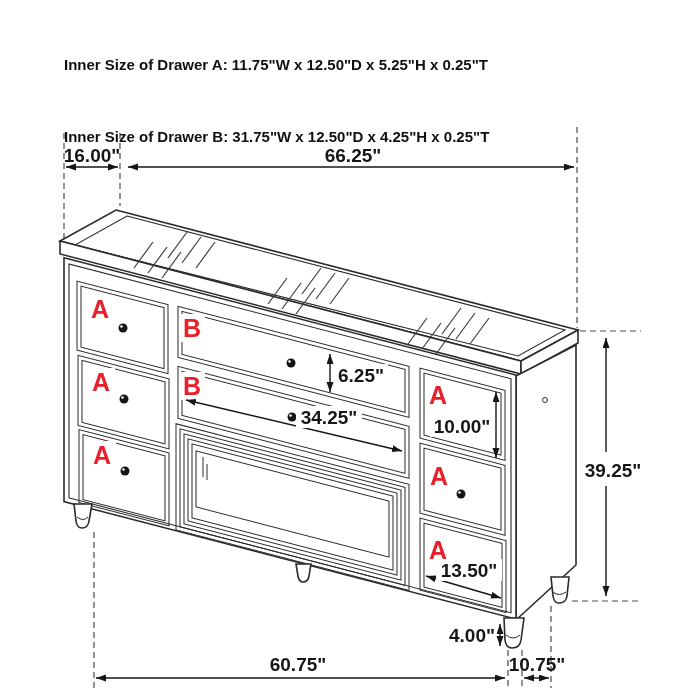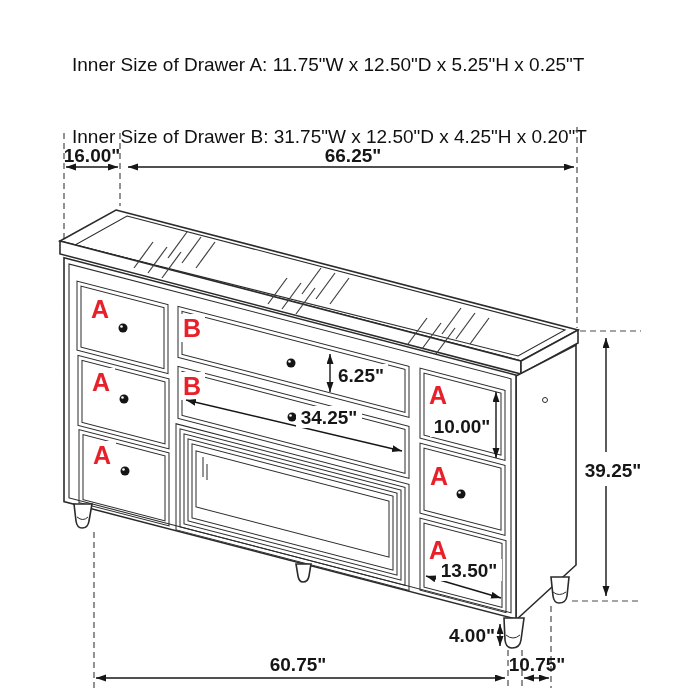--- a/index.html
+++ b/index.html
@@ -1,39 +1,39 @@
 <!DOCTYPE html>
 <html><head>
 <meta charset="utf-8">
 <style>
   html,body{margin:0;padding:0;background:#fff;}
   .stage{position:relative;width:700px;height:700px;background:#fff;overflow:hidden;
          font-family:"Liberation Sans",sans-serif;}
-  .title{position:absolute;left:72px;top:5px;font-weight:normal;font-size:19px;
+  .title{position:absolute;left:64px;top:5px;font-weight:bold;font-size:15px;
          line-height:24px;color:#101010;white-space:pre;}
   svg{position:absolute;left:0;top:0;}
   .lnthin{stroke:#2b2b2b;stroke-width:1;fill:none;}
   .face{fill:#ffffff;stroke:#2b2b2b;stroke-width:1.6;}
   .inner{fill:none;stroke:#2b2b2b;stroke-width:1.1;}
   .dash{stroke:#4a4a4a;stroke-width:1.2;fill:none;stroke-dasharray:6 4;}
   .dim{stroke:#161616;stroke-width:1.4;fill:none;}
   .dimtxt{font-weight:bold;font-size:19px;fill:#161616;}
   .labtxt{font-weight:bold;font-size:25px;fill:#e8202a;}
   .patch{fill:#ffffff;}
   .grain{stroke:#3f3f3f;stroke-width:1.2;}
   .knob{fill:#141414;stroke:none;}
 </style>
 </head>
 <body>
 
 <div class="stage">
 
   <div class="title">
     <div>Inner Size of Drawer A: 11.75"W x 12.50"D x 5.25"H x 0.25"T</div>
-    <div>Inner Size of Drawer B: 31.75"W x 12.50"D x 4.25"H x 0.20"T</div>
+    <div>Inner Size of Drawer B: 31.75"W x 12.50"D x 4.25"H x 0.25"T</div>
   </div>
 
   <svg width="700" height="700" viewBox="0 0 700 700">
     <defs>
       <marker id="ah" markerWidth="11" markerHeight="8" refX="10" refY="3.5" orient="auto-start-reverse" markerUnits="userSpaceOnUse">
         <path d="M0,0 L10,3.5 L0,7 Z" fill="#161616"></path>
       </marker>
       <pattern id="reed" width="3.5" height="8" patternUnits="userSpaceOnUse">
         <rect width="3.5" height="8" fill="#ffffff"></rect>
         <line x1="1.2" y1="0" x2="1.2" y2="8" stroke="#8d8d8d" stroke-width="0.9"></line>

